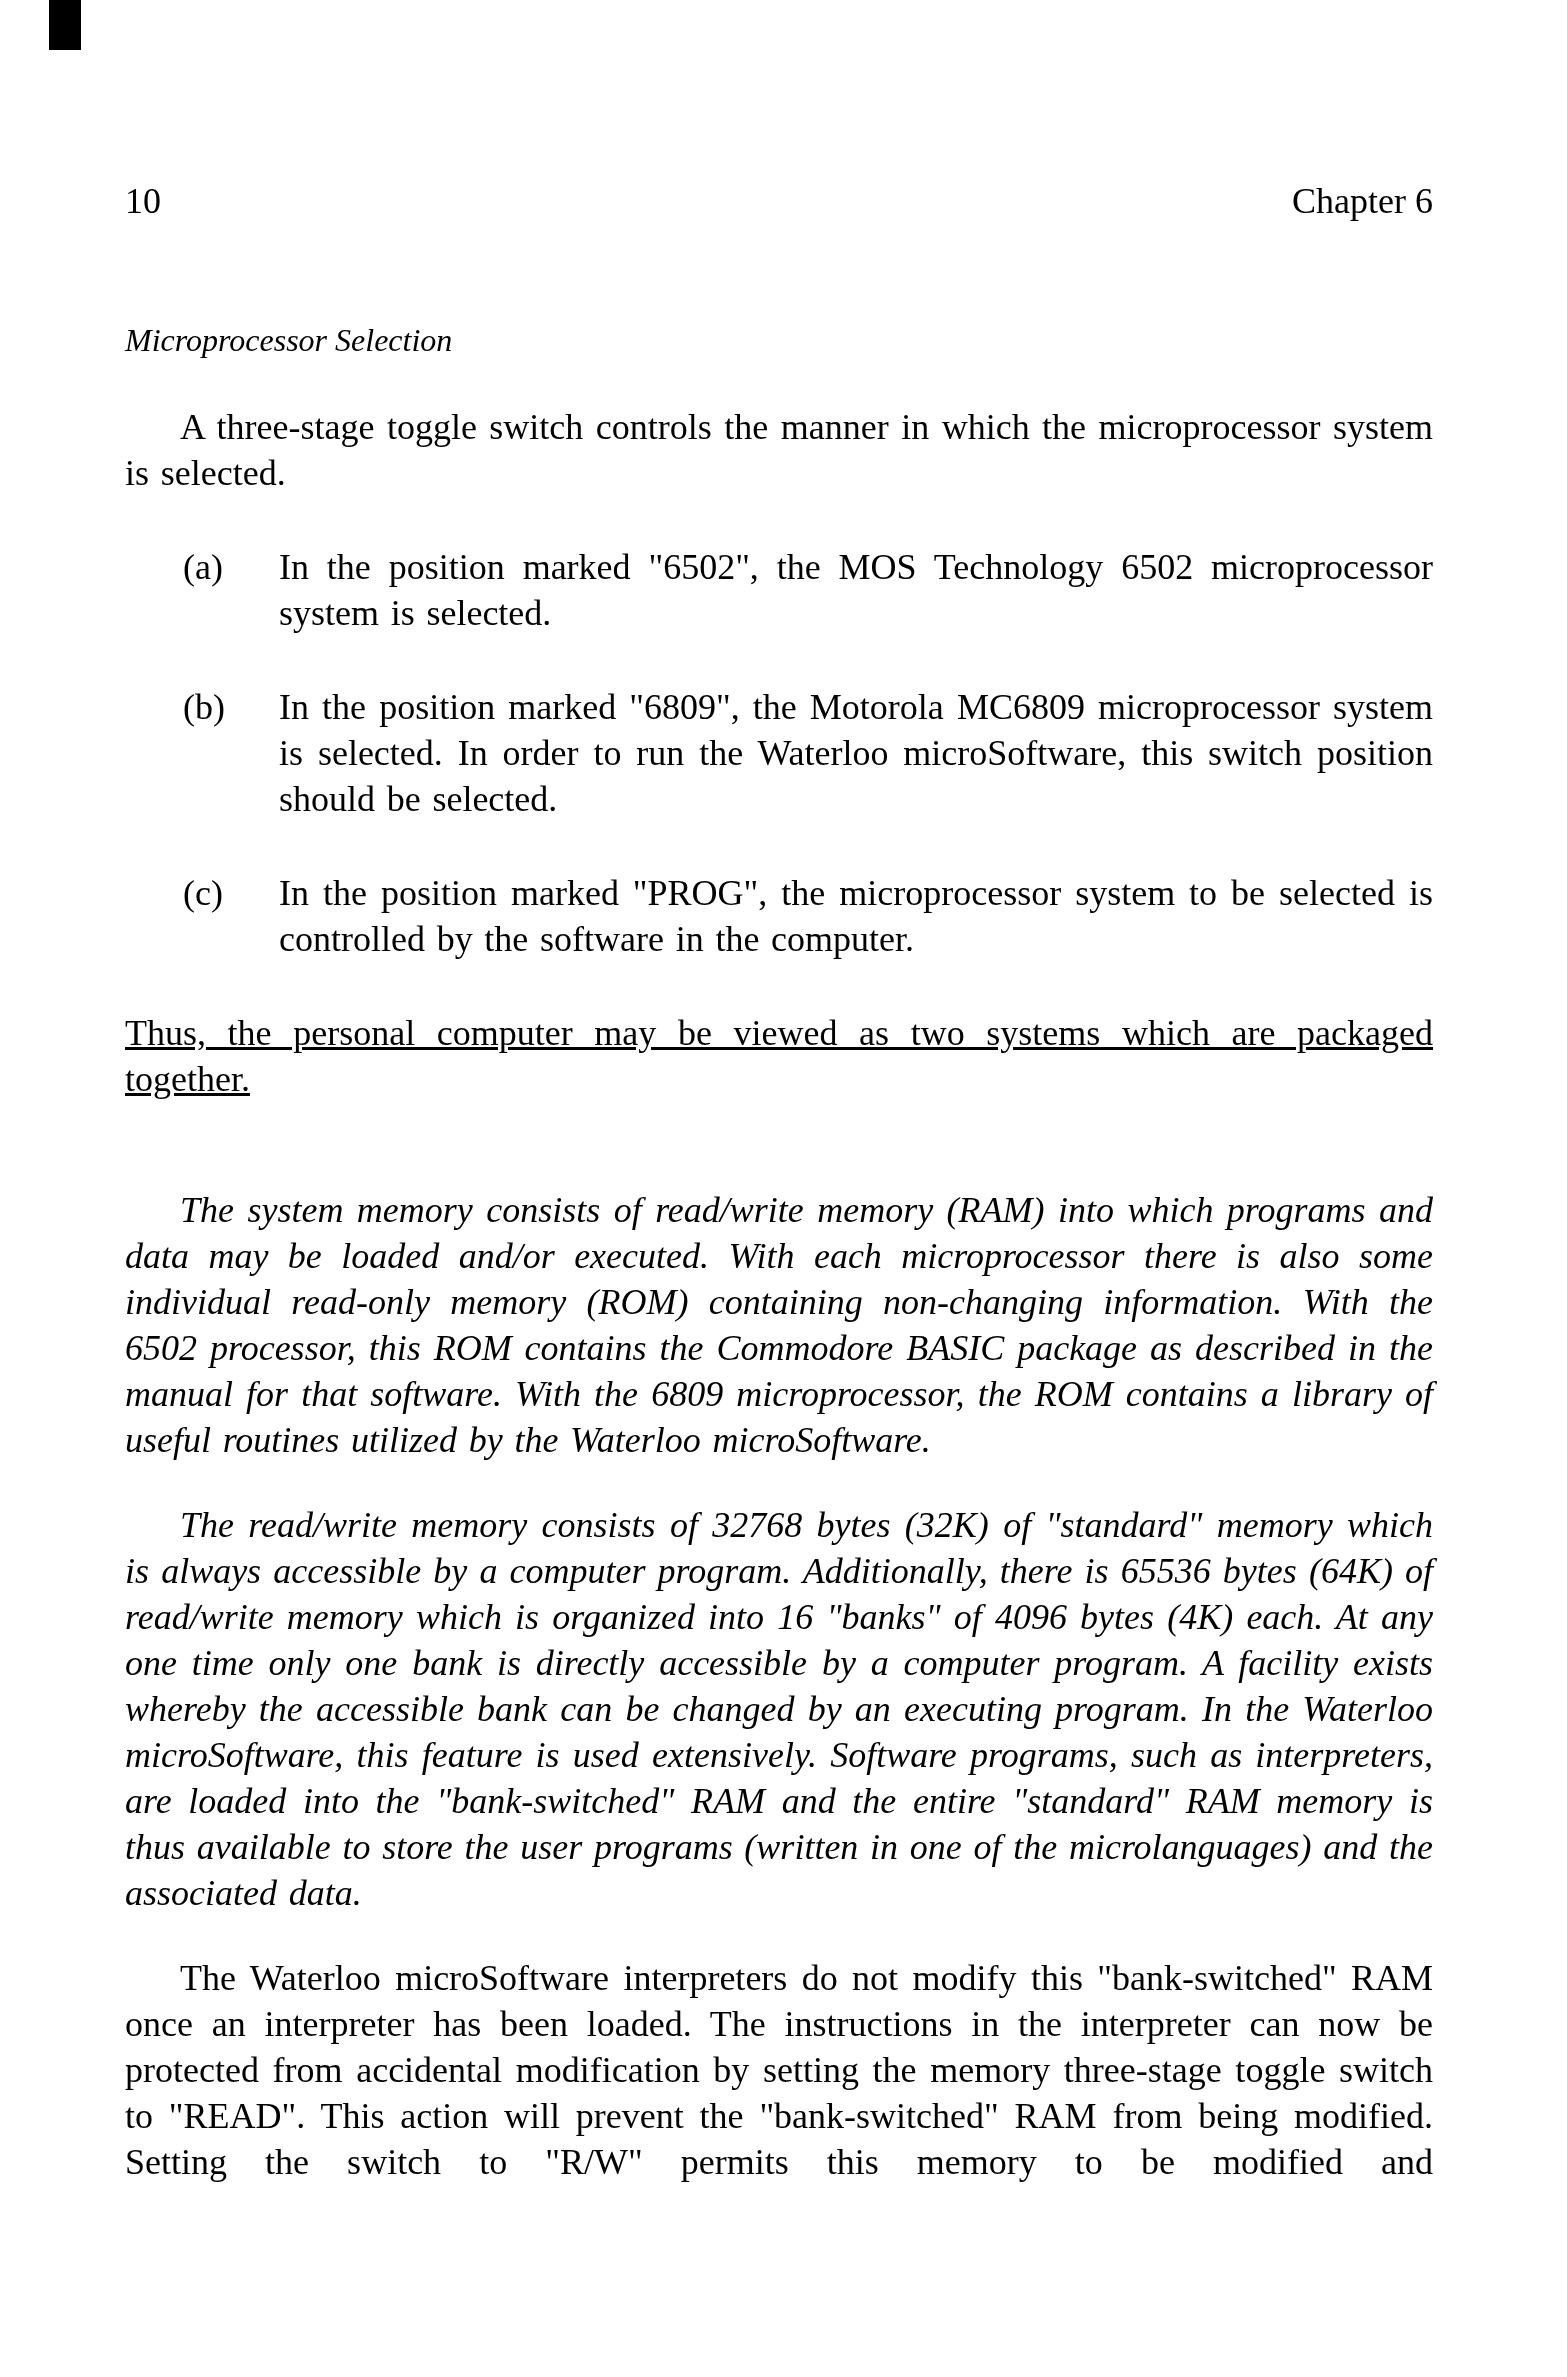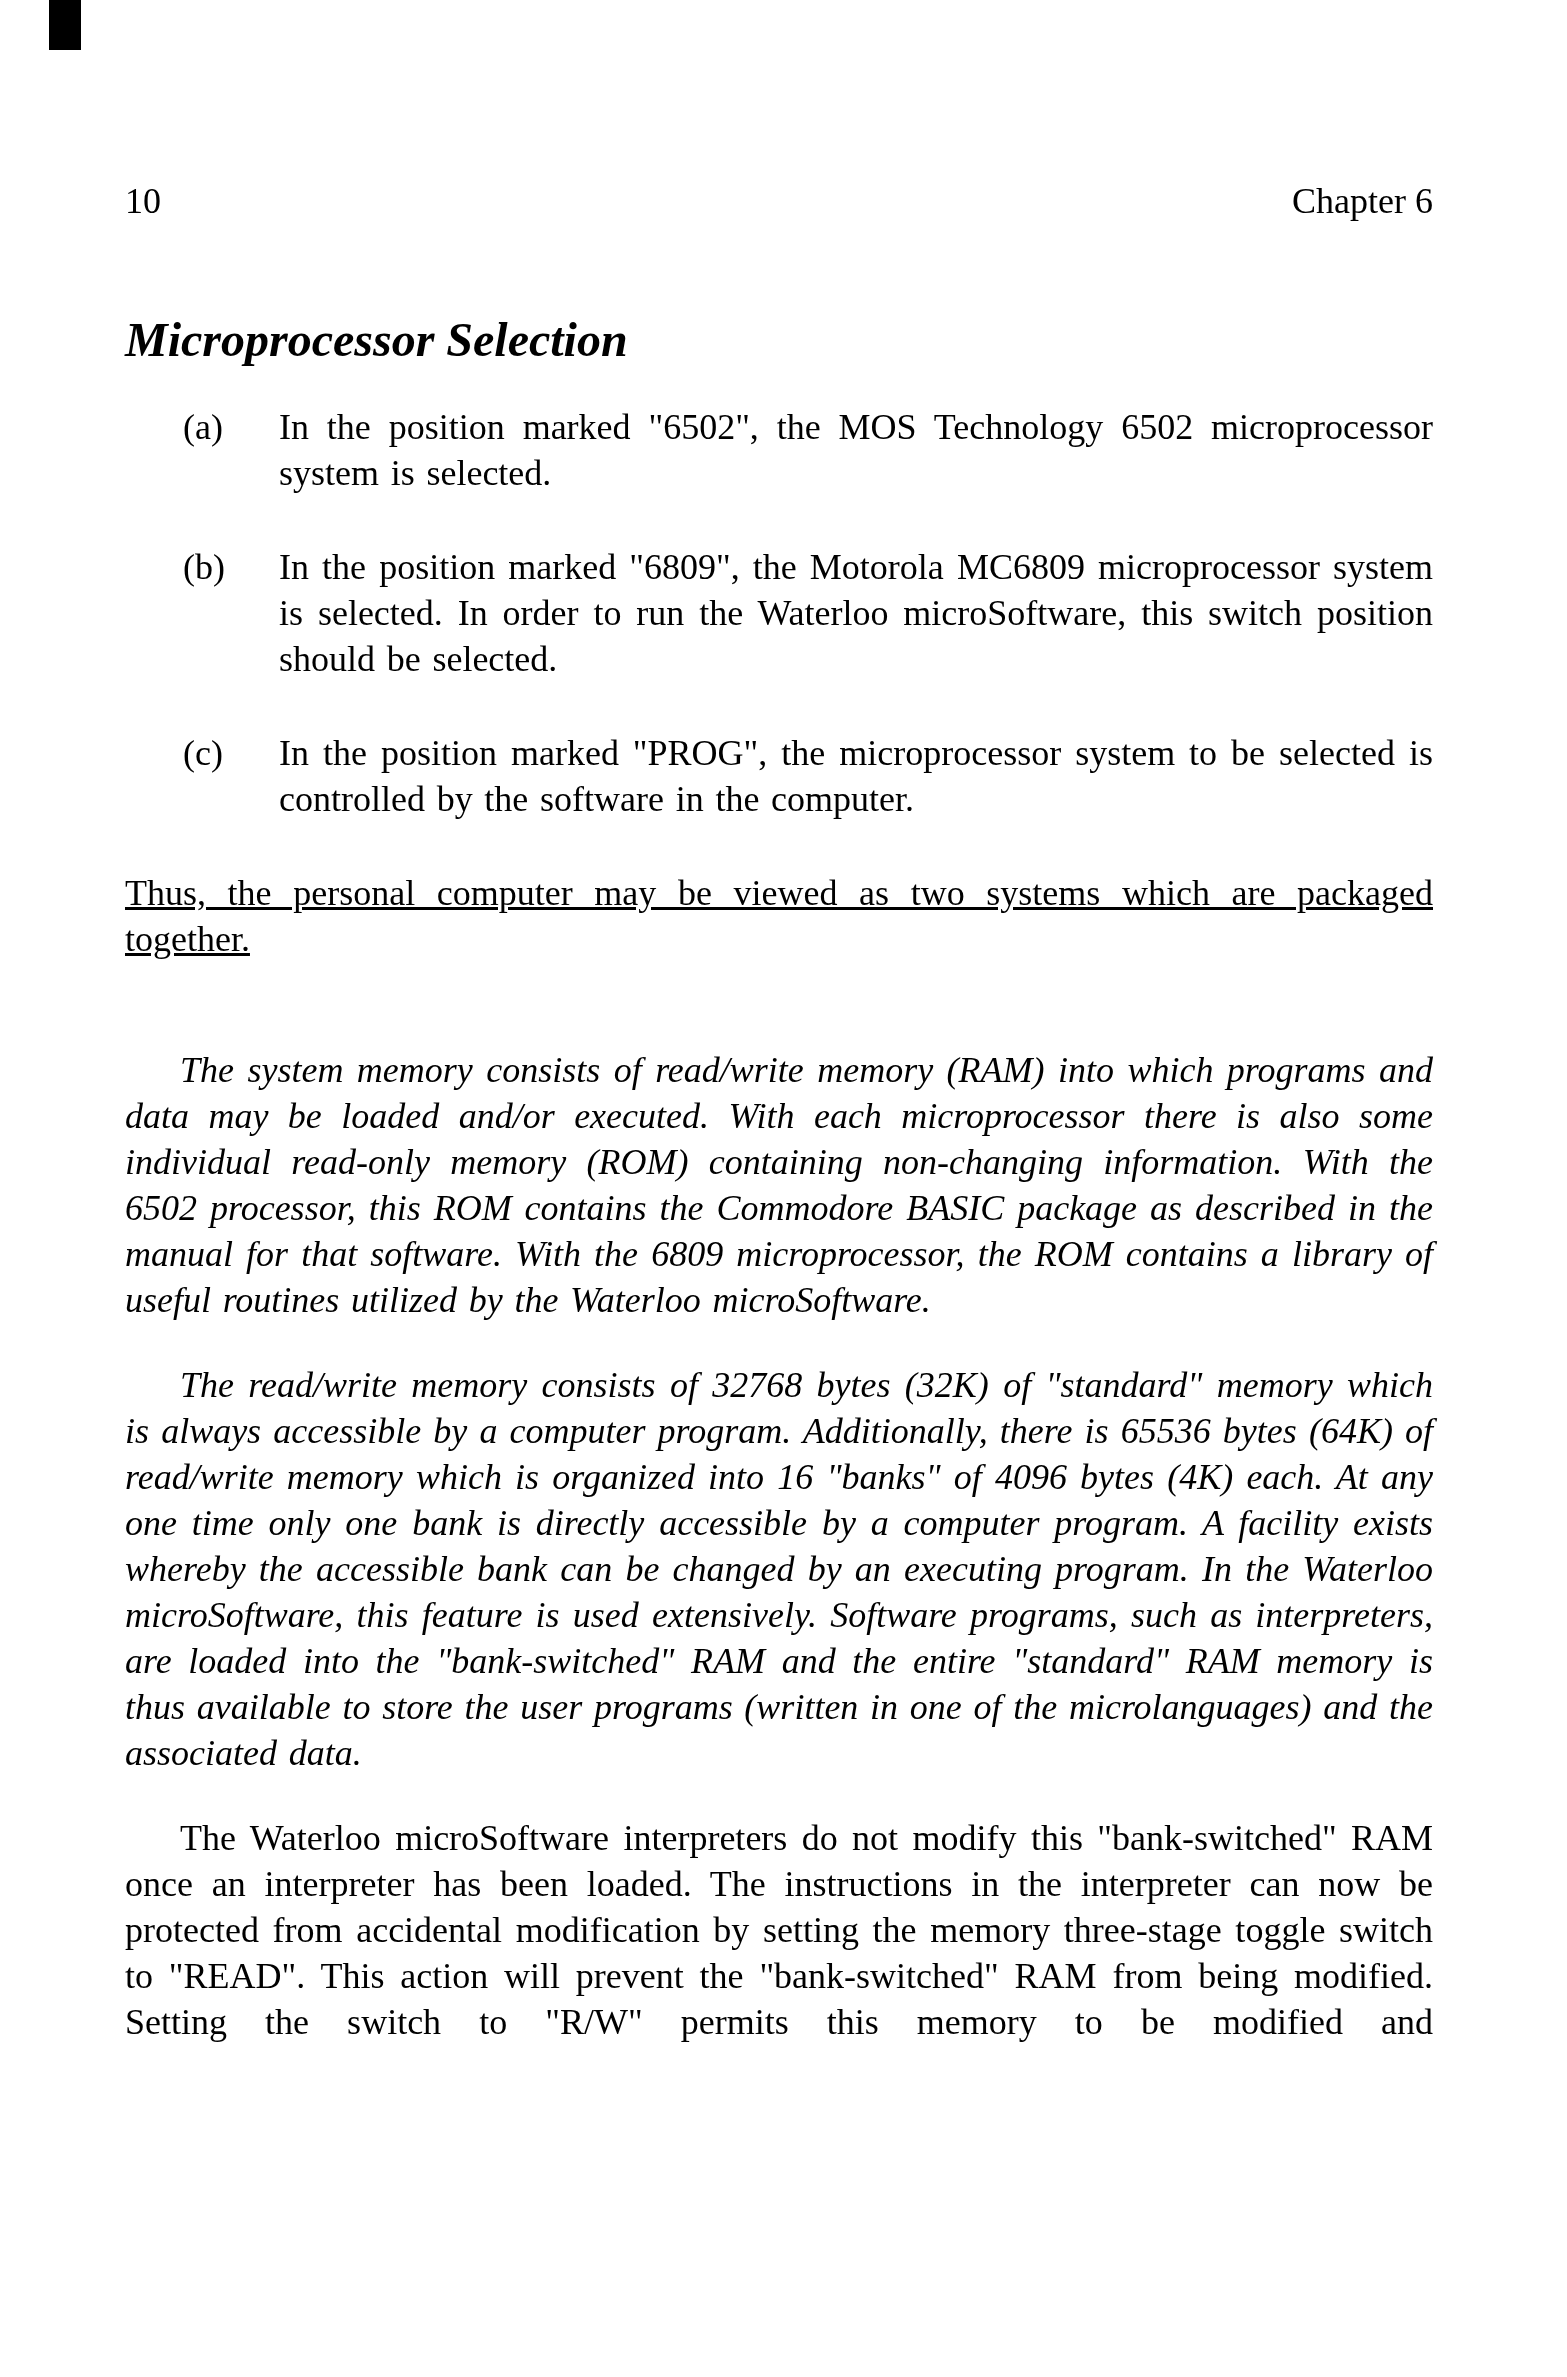--- a/index.html
+++ b/index.html
@@ -28,22 +28,22 @@
     height: 50px;
     background: #000;
   }
   .page-header {
     display: flex;
     justify-content: space-between;
     margin-bottom: 93px;
   }
   .section-heading {
     font-style: italic;
-    font-weight: bold;
-    font-size: 48px;
+    font-weight: normal;
+    font-size: 32px;
     margin: 0 0 41px 0;
   }
   .para {
     margin: 0 0 48px 0;
     text-align: justify;
     text-align-last: left;
     word-spacing: 2.7px;
   }
   .para.indent { text-indent: 55px; }
   .para.justify-last { text-align-last: justify; }
@@ -74,20 +74,21 @@
 
   <div class="scan-artifact"></div>
 
   <header class="page-header">
     <span>10</span>
     <span>Chapter 6</span>
   </header>
 
   <h2 class="section-heading">Microprocessor Selection</h2>
 
+  <p class="para indent">A three-stage toggle switch controls the manner in which the microprocessor system is selected.</p>
 
   <div class="list">
 
     <div class="list-item">
       <span class="list-label">(a)</span>
       <p class="list-text">In the position marked "6502", the MOS Technology 6502 microprocessor system is selected.</p>
     </div>
 
     <div class="list-item">
       <span class="list-label">(b)</span>

